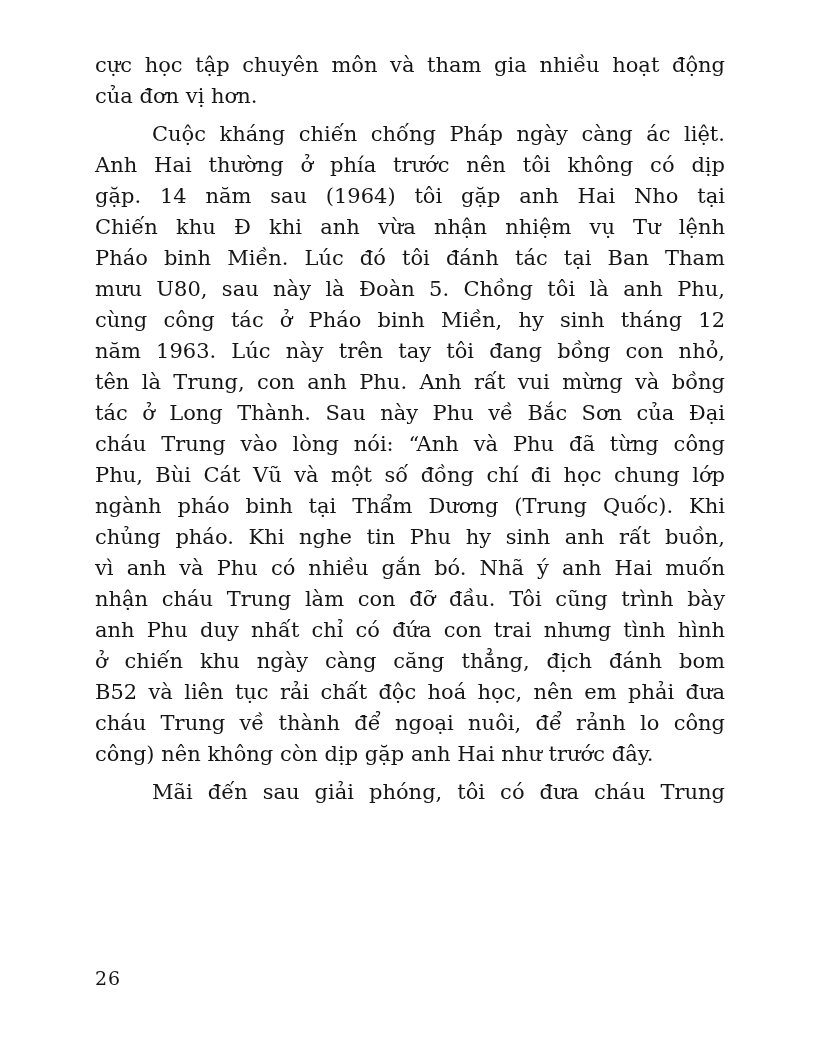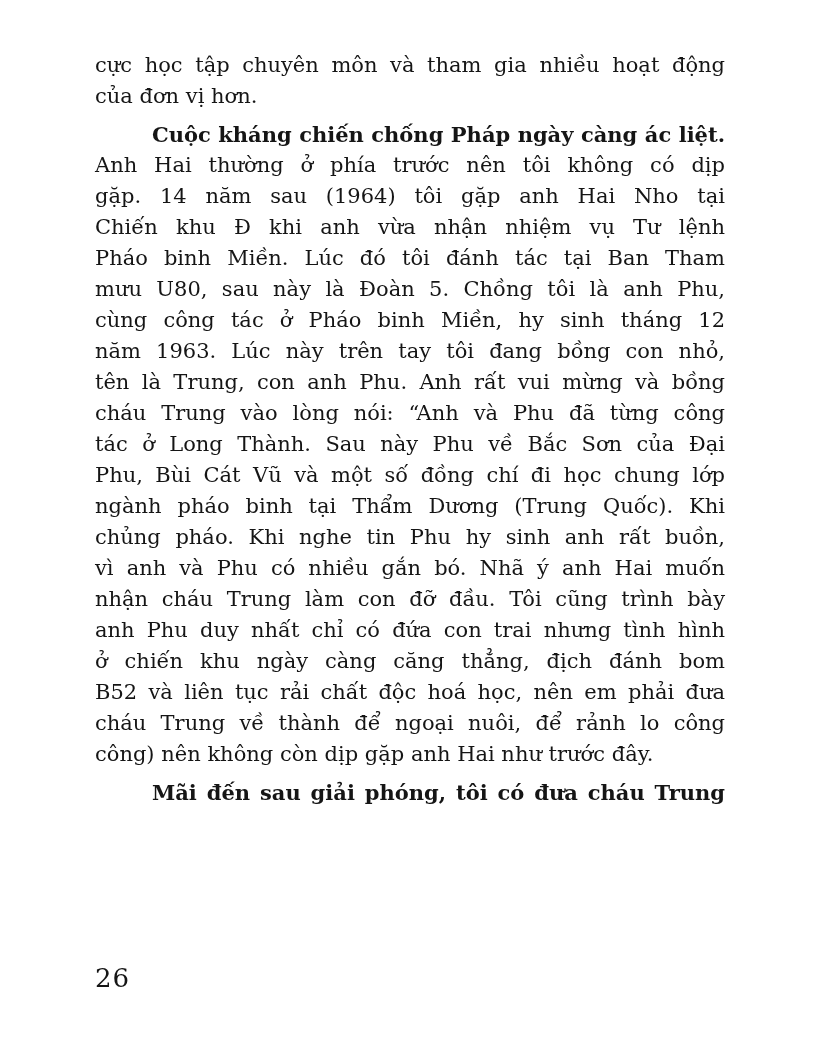--- a/index.html
+++ b/index.html
@@ -32,27 +32,26 @@
     line-height: 31px;
     text-align: justify;
     text-align-last: justify;
     white-space: normal;
   }
   .line.para-end {
     text-align-last: left;
   }
   .paragraph.indented .line:first-child {
     text-indent: 57px;
-    font-weight: bold;
   }
   .page-number {
     position: absolute;
     left: 95px;
     top: 963px;
-    font-size: 26px;
+    font-size: 19px;
     line-height: 31px;
     letter-spacing: 1px;
   }
 </style>
 </head>
 <body style="--paper: #ffffff; --ink: #151515;">
 
 <div class="page">
   <div class="content">
       <div class="paragraph">
@@ -62,22 +61,22 @@
       <div class="paragraph indented">
         <div class="line">Cuộc kháng chiến chống Pháp ngày càng ác liệt.</div>
         <div class="line">Anh Hai thường ở phía trước nên tôi không có dịp</div>
         <div class="line">gặp. 14 năm sau (1964) tôi gặp anh Hai Nho tại</div>
         <div class="line">Chiến khu Đ khi anh vừa nhận nhiệm vụ Tư lệnh</div>
         <div class="line">Pháo binh Miền. Lúc đó tôi đánh tác tại Ban Tham</div>
         <div class="line">mưu U80, sau này là Đoàn 5. Chồng tôi là anh Phu,</div>
         <div class="line">cùng công tác ở Pháo binh Miền, hy sinh tháng 12</div>
         <div class="line">năm 1963. Lúc này trên tay tôi đang bồng con nhỏ,</div>
         <div class="line">tên là Trung, con anh Phu. Anh rất vui mừng và bồng</div>
+        <div class="line">tác ở Long Thành. Sau này Phu về Bắc Sơn của Đại</div>
         <div class="line">cháu Trung vào lòng nói: “Anh và Phu đã từng công</div>
-        <div class="line">tác ở Long Thành. Sau này Phu về Bắc Sơn của Đại</div>
         <div class="line">Phu, Bùi Cát Vũ và một số đồng chí đi học chung lớp</div>
         <div class="line">ngành pháo binh tại Thẩm Dương (Trung Quốc). Khi</div>
         <div class="line">chủng pháo. Khi nghe tin Phu hy sinh anh rất buồn,</div>
         <div class="line">vì anh và Phu có nhiều gắn bó. Nhã ý anh Hai muốn</div>
         <div class="line">nhận cháu Trung làm con đỡ đầu. Tôi cũng trình bày</div>
         <div class="line">anh Phu duy nhất chỉ có đứa con trai nhưng tình hình</div>
         <div class="line">ở chiến khu ngày càng căng thẳng, địch đánh bom</div>
         <div class="line">B52 và liên tục rải chất độc hoá học, nên em phải đưa</div>
         <div class="line">cháu Trung về thành để ngoại nuôi, để rảnh lo công</div>
         <div class="line para-end">công) nên không còn dịp gặp anh Hai như trước đây.</div>

